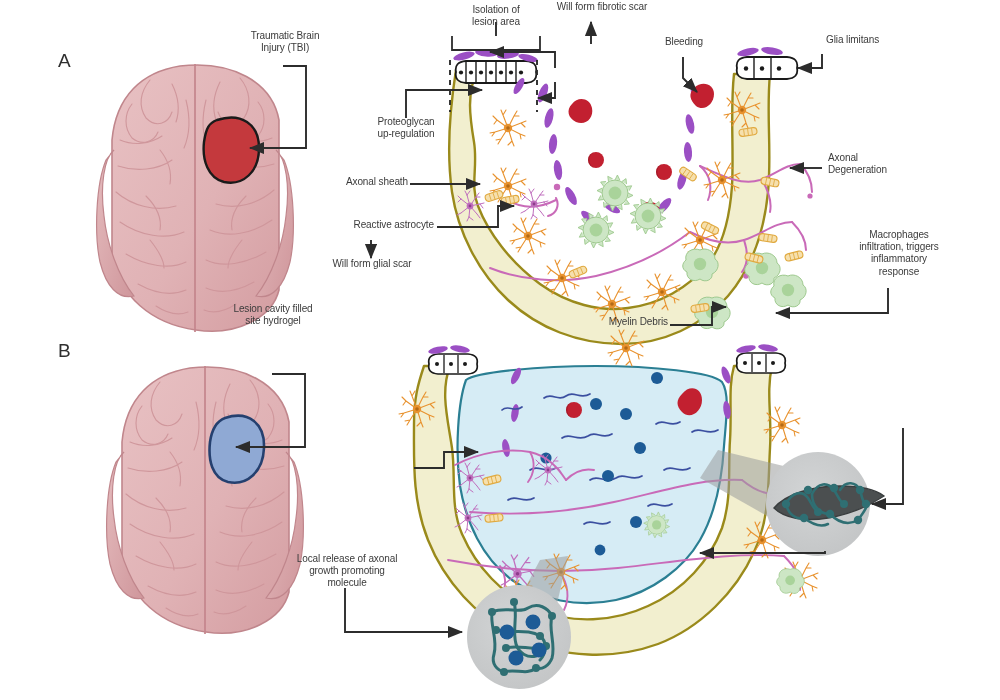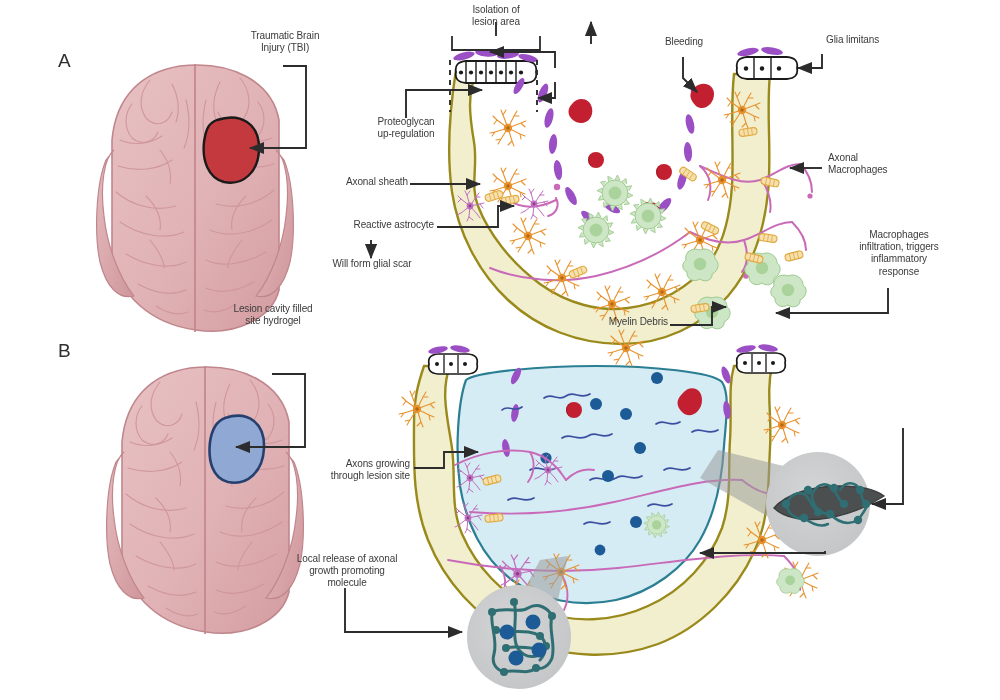--- a/index.html
+++ b/index.html
@@ -573,50 +573,49 @@
 
   <div class="panel-letter" style="left:58px;top:50px;">A</div>
   <div class="panel-letter" style="left:58px;top:340px;">B</div>
 
   <div class="lbl" style="left:200px;top:30px;width:170px;">Traumatic Brain
 Injury (TBI)</div>
 
   <div class="lbl" style="left:436px;top:4px;width:120px;">Isolation of
 lesion area</div>
 
+  <div class="lbl" style="left:510px;top:1px;width:184px;">Will form fibrotic scar</div>
 
 
   <div class="lbl" style="left:645px;top:36px;width:78px;">Bleeding</div>
 
   <div class="lbl rightal" style="left:826px;top:34px;width:120px;text-align:left;">Glia limitans</div>
 
   <div class="lbl" style="left:332px;top:116px;width:148px;">Proteoglycan
 up-regulation</div>
 
   <div class="lbl left" style="left:300px;top:176px;width:108px;">Axonal sheath</div>
 
   <div class="lbl left" style="left:290px;top:219px;width:144px;">Reactive astrocyte</div>
 
   <div class="lbl" style="left:290px;top:258px;width:164px;">Will form glial scar</div>
 
   <div class="lbl rightal" style="left:828px;top:152px;width:122px;text-align:left;">Axonal
-Macrophages</div>
+Degeneration</div>
 
   <div class="lbl" style="left:824px;top:229px;width:150px;">Macrophages
 infiltration, triggers
 inflammatory
 response</div>
 
   <div class="lbl left" style="left:568px;top:316px;width:100px;">Myelin Debris</div>
 
   <div class="lbl" style="left:188px;top:303px;width:170px;">Lesion cavity filled
 site hydrogel</div>
 
-  <div class="lbl left" style="left:282px;top:458px;width:128px;">Axons growing
-through lesion site</div>
 
   <div class="lbl" style="left:262px;top:553px;width:170px;">Local release of axonal
 growth promoting
 molecule</div>
 
 
 
 </div>
 
 </body></html>

